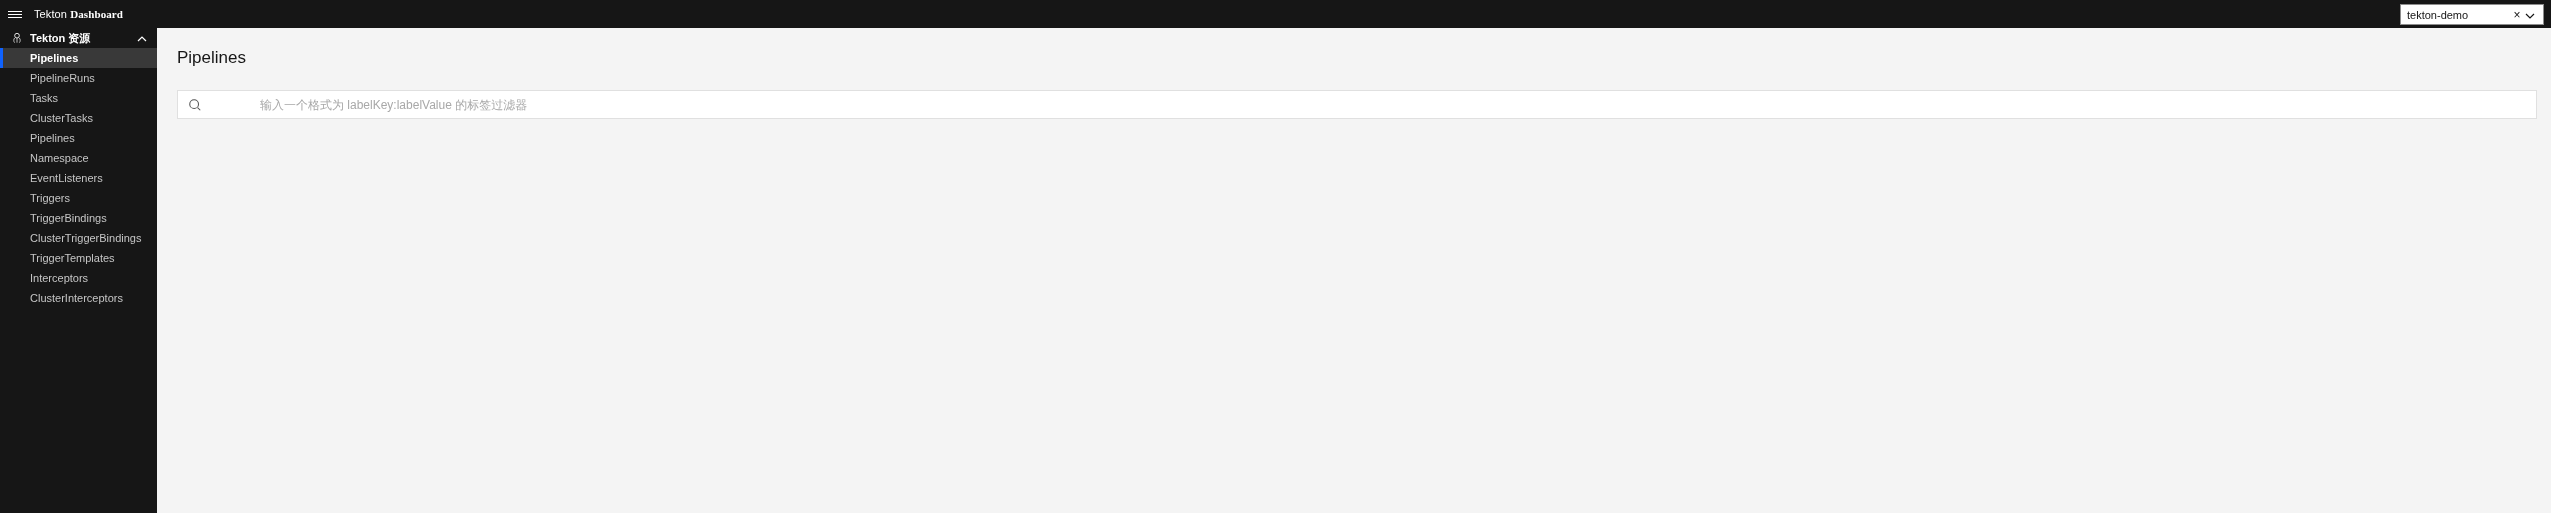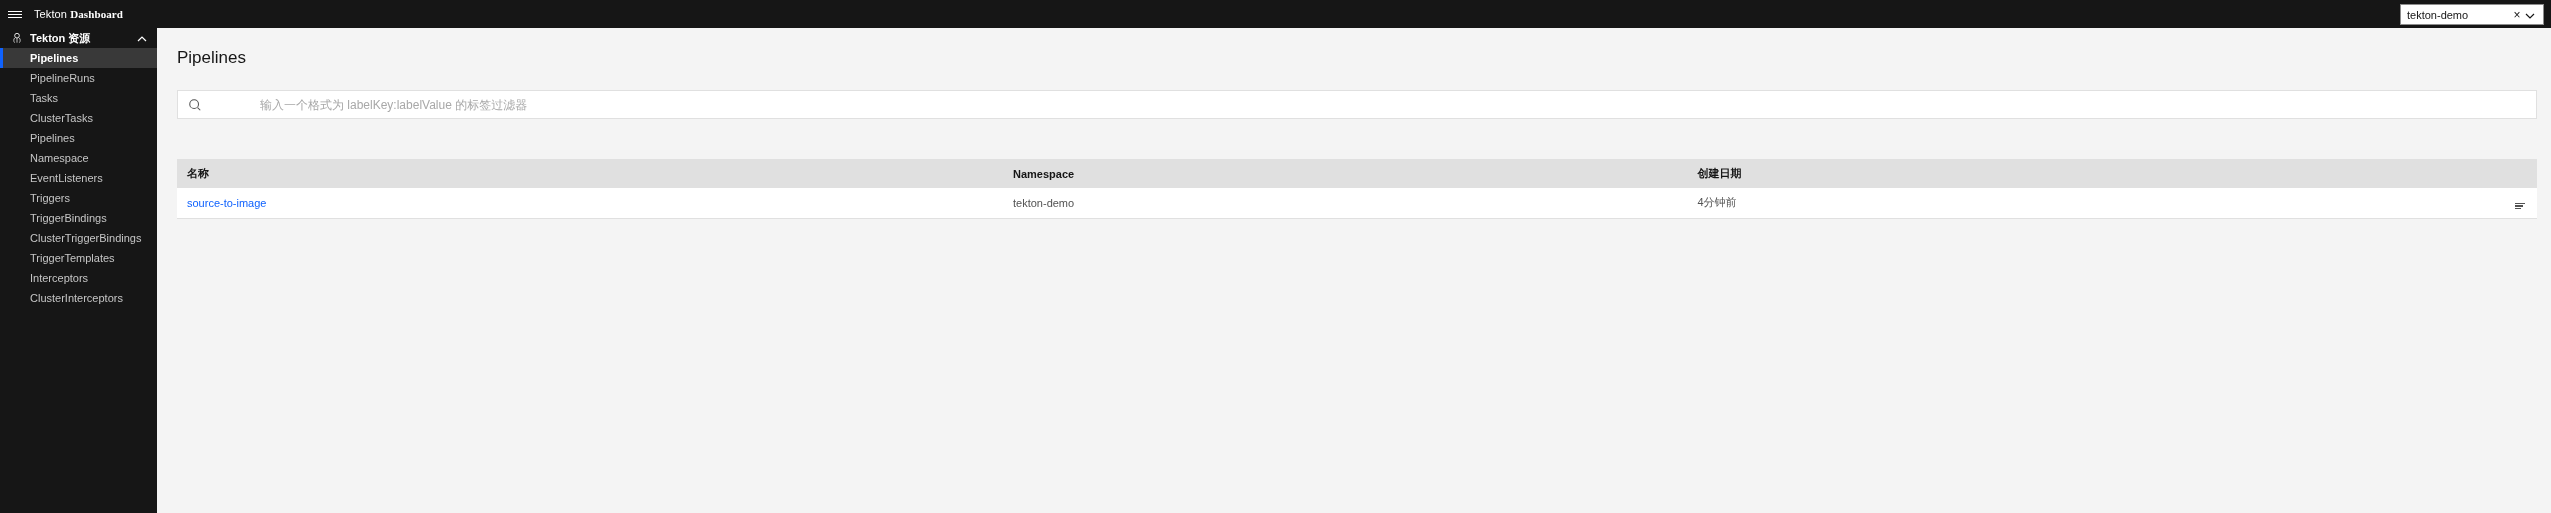--- a/index.html
+++ b/index.html
@@ -110,36 +110,14 @@
     <h1 class="page-title">Pipelines</h1>
 
     <div class="filter">
       <svg viewBox="0 0 16 16" fill="none">
           <circle cx="7" cy="7" r="5" stroke="#525252" stroke-width="1.2"></circle>
           <path d="M11 11l3 3" stroke="#525252" stroke-width="1.2"></path>
         </svg>
       <input type="text" placeholder="输入一个格式为 labelKey:labelValue 的标签过滤器" style="">
     </div>
 
-    <table class="table">
-      <thead>
-        <tr>
-          <th class="col-name">名称</th>
-          <th class="col-ns">Namespace</th>
-          <th class="col-date">创建日期</th>
-          <th class="col-act"></th>
-        </tr>
-      </thead>
-      <tbody id="tbody">
-          <tr>
-            <td class="col-name"><a href="#">source-to-image</a></td>
-            <td class="col-ns">tekton-demo</td>
-            <td class="col-date">4分钟前</td>
-            <td class="col-act"><span class="overflow-icon">
-                <span></span>
-                <span></span>
-                <span></span>
-              </span></td>
-          </tr>
-        </tbody>
-    </table>
   </main>
 </div>
 
 </body></html>

